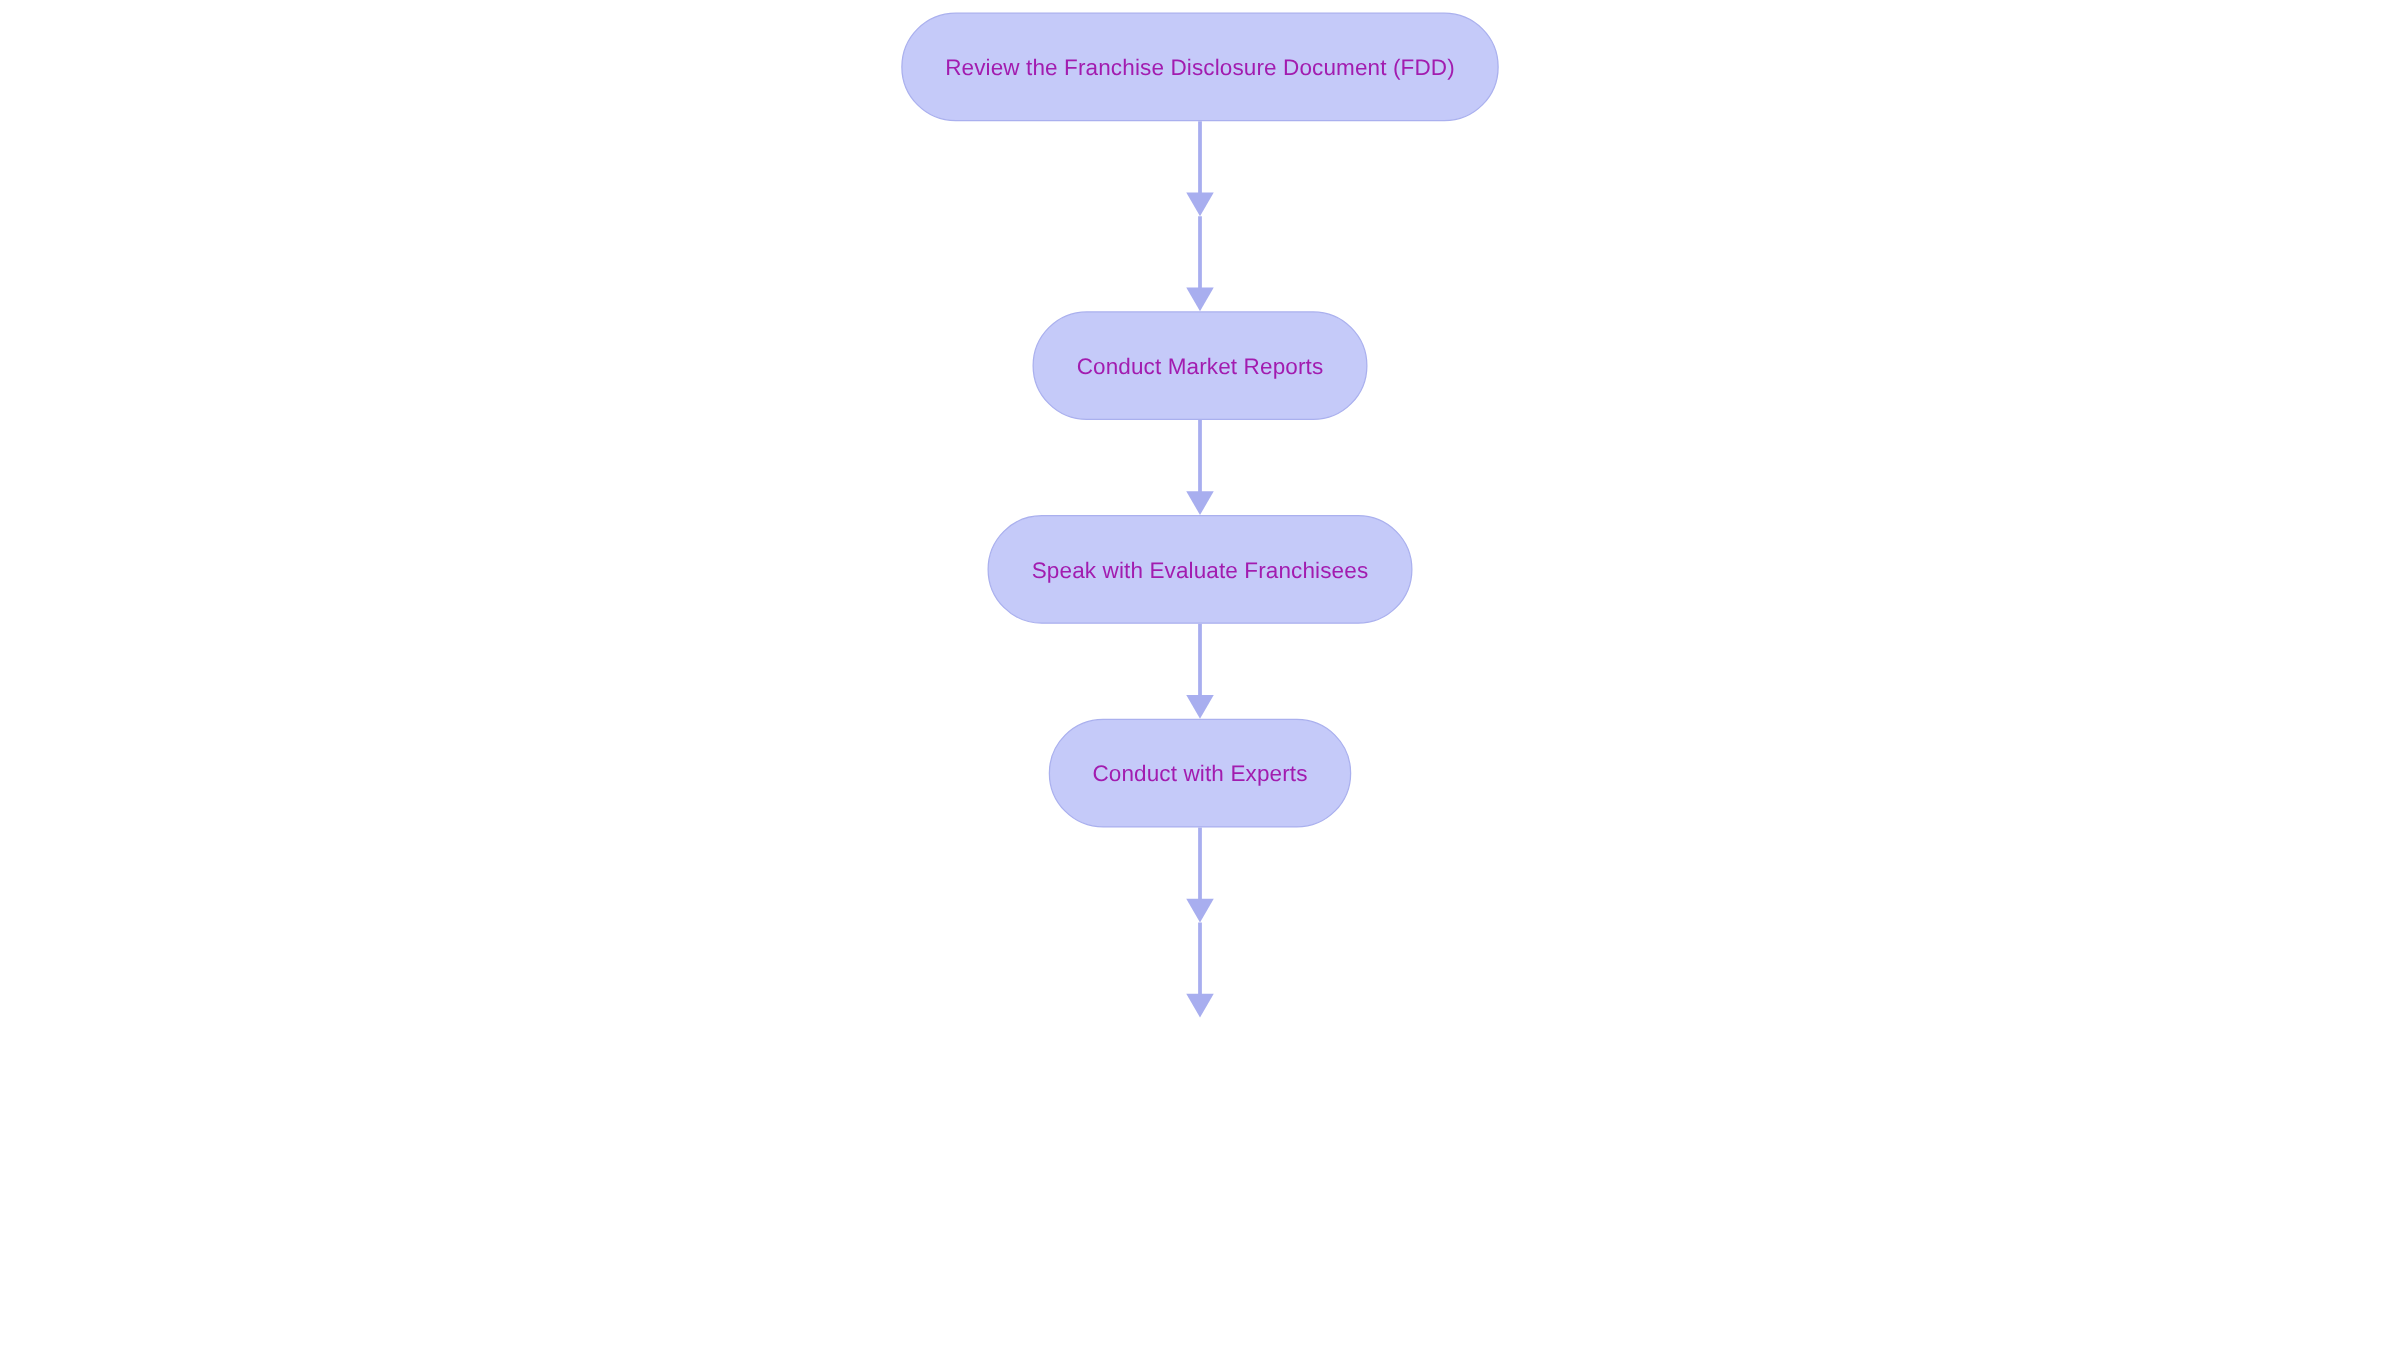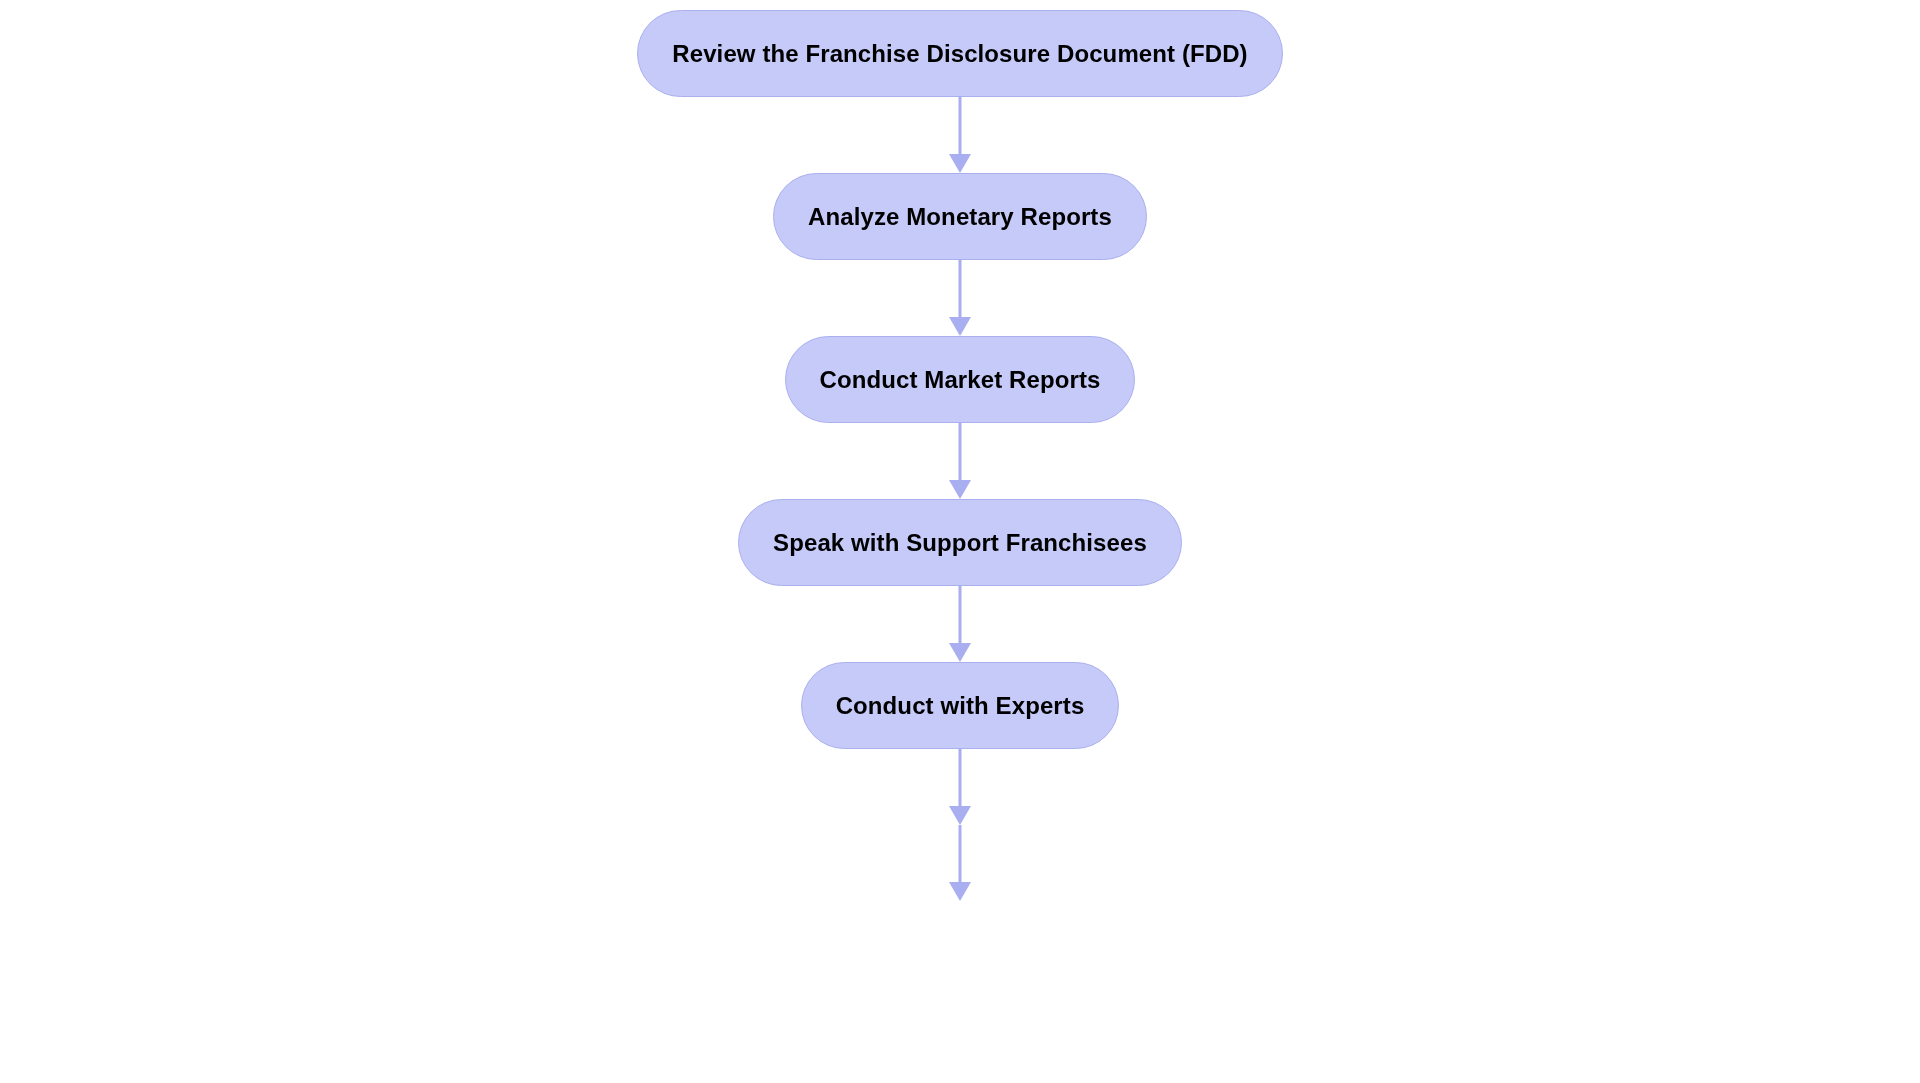--- a/index.html
+++ b/index.html
@@ -40,26 +40,26 @@
     border-radius: 44px;
     height: 87px;
     display: flex;
     align-items: center;
     justify-content: center;
     padding: 0 34px;
     flex: 0 0 auto;
   }
 
   .node-label {
-    color: #000000;
-    font-size: 24px;
+    color: #a21caf;
+    font-size: 18px;
     line-height: 1;
     letter-spacing: 0.1px;
     white-space: nowrap;
-    font-weight: 700;
+    font-weight: 400;
   }
 
   
   .connector {
     position: relative;
     width: 24px;
     height: 76px;
     flex: 0 0 auto;
   }
   .connector .line {
@@ -96,40 +96,37 @@
 
     <div class="node">
       <span class="node-label">Review the Franchise Disclosure Document (FDD)</span>
     </div>
 
     <div class="connector">
       <div class="line"></div>
       <div class="arrowhead"></div>
     </div>
 
-    <div class="node">
-      <span class="node-label">Analyze Monetary Reports</span>
-    </div>
 
     <div class="connector">
       <div class="line"></div>
       <div class="arrowhead"></div>
     </div>
 
     <div class="node">
       <span class="node-label">Conduct Market Reports</span>
     </div>
 
     <div class="connector">
       <div class="line"></div>
       <div class="arrowhead"></div>
     </div>
 
     <div class="node">
-      <span class="node-label">Speak with Support Franchisees</span>
+      <span class="node-label">Speak with Evaluate Franchisees</span>
     </div>
 
     <div class="connector">
       <div class="line"></div>
       <div class="arrowhead"></div>
     </div>
 
     <div class="node">
       <span class="node-label">Conduct with Experts</span>
     </div>

